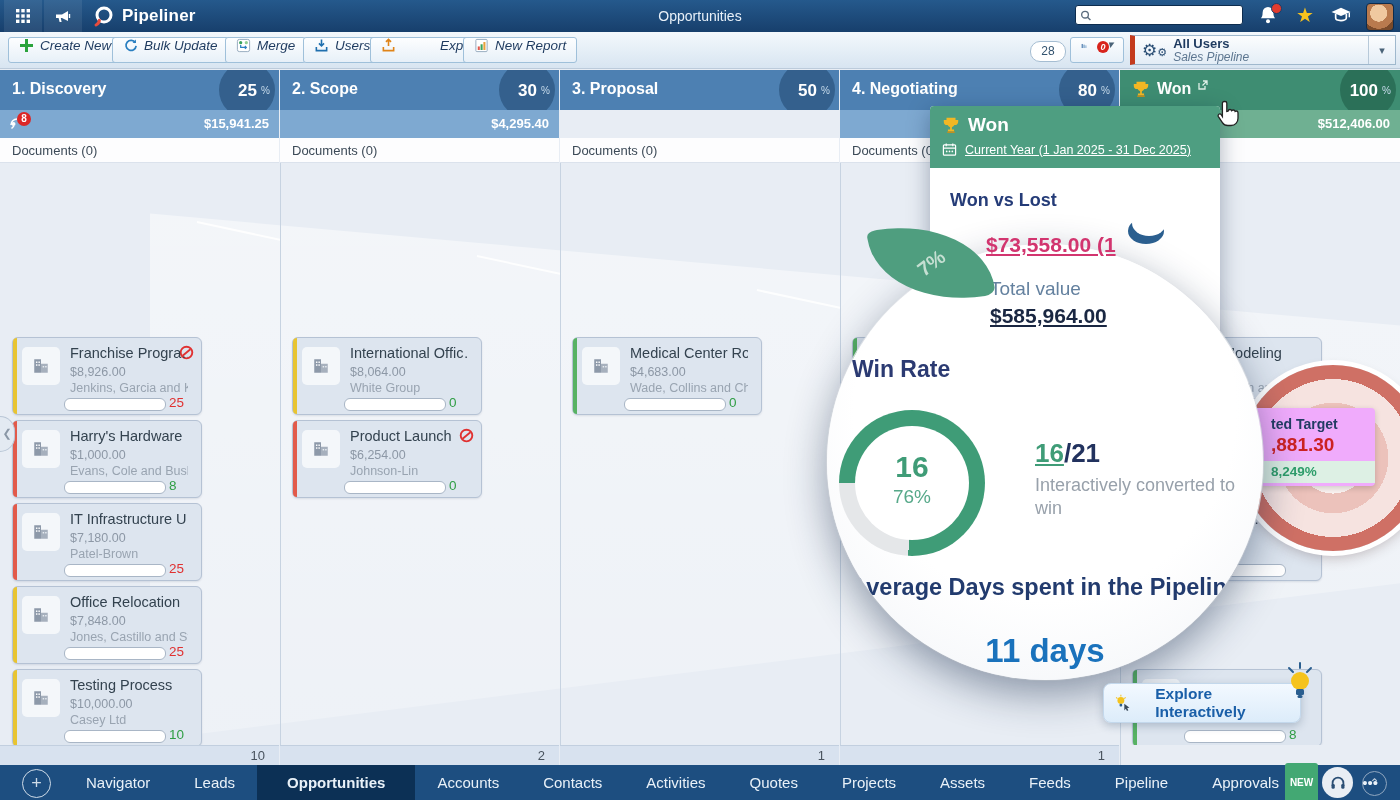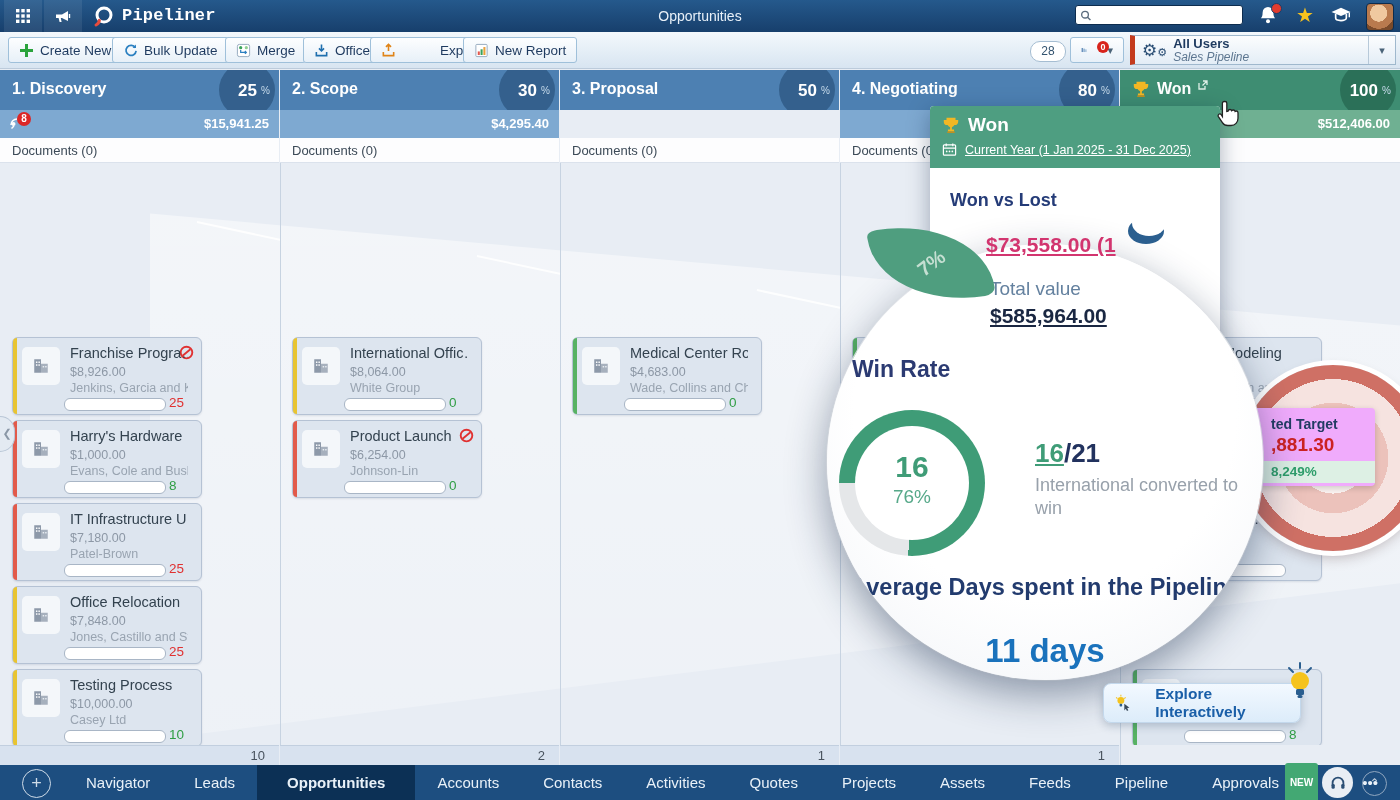--- a/index.html
+++ b/index.html
@@ -5,34 +5,34 @@
   html,body{margin:0;padding:0;background:#222;}
   #app{position:relative;width:1400px;height:800px;overflow:hidden;background:#e8edf4;
        font-family:"Liberation Sans",sans-serif;-webkit-font-smoothing:antialiased;}
   .abs{position:absolute;}
   svg{display:block;}
 
   
   .topbar{left:0;top:0;width:1400px;height:32px;background:linear-gradient(180deg,#25598c,#173f6c);
           color:#fff;z-index:80;}
   .tile{top:0;height:32px;width:38px;background:rgba(255,255,255,.08);display:flex;align-items:center;justify-content:center;}
-  .logo-text{left:122px;top:6px;font-size:17px;font-weight:bold;letter-spacing:.2px;font-family:Liberation Mono, monospace;}
+  .logo-text{left:122px;top:6px;font-size:17px;font-weight:bold;letter-spacing:.2px;}
   .page-title{left:0;width:1400px;top:8px;text-align:center;font-size:14px;color:#e8f0f8;}
   .search{left:1075px;top:5px;width:168px;height:20px;background:#fff;border:1px solid #0d2c4e;border-radius:3px;display:flex;align-items:center;padding:0 4px;box-sizing:border-box;}
   .search input{border:0;outline:0;width:100%;font-size:12px;background:transparent;font-family:inherit;}
   .star-ic{left:1296px;top:3px;font-size:20px;color:#f6c21e;}
   .avatar{left:1366px;top:3px;width:26px;height:26px;border-radius:4px;
           background:radial-gradient(circle at 45% 35%,#f0c9a0 0 38%,#b97a4e 39% 70%,#7a4a2a 71%);border:1px solid #0d2c4e;}
   .reddot{width:9px;height:9px;border-radius:50%;background:#e23b2e;position:absolute;right:-2px;top:-2px;border:1px solid #173f6c;}
 
   
   .toolbar{left:0;top:32px;width:1400px;height:36px;background:linear-gradient(180deg,#f3f8fc,#d8e5f1);
            border-bottom:1px solid #bccbdb;z-index:70;}
   .tbtn{top:5px;height:26px;background:linear-gradient(180deg,#fdfeff,#e7f0f8);border:1px solid #9fc0da;border-radius:3px;
-        display:flex;align-items:center;gap:6px;padding:0 10px;font-size:13.5px;color:#1e3a5f;box-sizing:border-box;cursor:pointer;}
+        display:flex;align-items:flex-start;gap:6px;padding:0 10px;font-size:13.5px;color:#1e3a5f;box-sizing:border-box;cursor:pointer;font-style:italic;}
   .pill{left:1030px;top:9px;width:34px;height:19px;border:1px solid #a5bdd2;border-radius:10px;background:#fff;
         text-align:center;line-height:19px;font-size:12px;color:#33536f;}
   .viewbtn{left:1070px;top:5px;width:54px;height:26px;}
   .profile{left:1130px;top:3px;width:266px;height:30px;background:linear-gradient(180deg,#fcfdfe,#e3edf6);
            border:1px solid #9fb8cd;border-left:5px solid #c43b1d;display:flex;align-items:center;box-sizing:border-box;}
   .profile .ptxt{flex:1;line-height:1.05;padding-left:6px;}
   .profile .pt1{font-size:13px;font-weight:bold;color:#1e3a5f;}
   .profile .pt2{font-size:12px;font-style:italic;color:#5d7690;}
   .chev{color:#4a6378;font-size:11px;}
   .pchev{width:26px;height:100%;border-left:1px solid #b7c9d9;display:flex;align-items:center;justify-content:center;}
@@ -234,21 +234,21 @@
           <circle cx="11" cy="5" r="1.7" fill="#8fcf93"></circle>
         <path d="M5 7.5v2.5h6M9.5 8.5 11 10l-1.5 1.5" fill="none" stroke="#2a7fc0" stroke-width="1.3"></path>
       </svg>
       <span>Merge</span>
     </div>
     <div class="abs tbtn" style="left:303px;">
       <svg width="15" height="15" viewBox="0 0 16 16">
         <path d="M8 1.5v7M5.3 5.8 8 8.5l2.7-2.7" fill="none" stroke="#1f6fae" stroke-width="1.7"></path>
         <path d="M2.5 9.5v4h11v-4" fill="none" stroke="#1f6fae" stroke-width="1.7"></path>
       </svg>
-      <span>Office</span>
+      <span>Users</span>
     </div>
     <div class="abs tbtn" style="left:370px;gap:44px;">
       <svg width="15" height="15" viewBox="0 0 16 16">
         <path d="M8 8.5v-7M5.3 4.2 8 1.5l2.7 2.7" fill="none" stroke="#e08418" stroke-width="1.7"></path>
         <path d="M2.5 9.5v4h11v-4" fill="none" stroke="#e08418" stroke-width="1.7"></path>
       </svg>
       <span>Export</span>
     </div>
     <div class="abs tbtn" style="left:463px;">
       <svg width="15" height="15" viewBox="0 0 16 16">
@@ -663,21 +663,21 @@
     <div class="m-total-l">Total value</div>
     <div class="m-total-v">$585,964.00</div>
     <div class="m-winrate">Win Rate</div>
     <div class="m-donut">
       <div class="m-d16">16</div>
       <div class="m-d76">76%</div>
     </div>
     <div class="m-ratio">
       <span class="g">16</span><span>/21</span>
     </div>
-    <div class="m-cap">International converted to win</div>
+    <div class="m-cap">Interactively converted to win</div>
     <div class="m-avg">Average Days spent in the Pipeline</div>
     <div class="m-days">11 days</div>
   </div>
   <div class="abs leaf">
       <span>7%</span>
     </div>
   <div class="abs m-pink">$73,558.00 (1</div>
   <div class="abs crescent"></div>
 
   <div class="abs explore">

